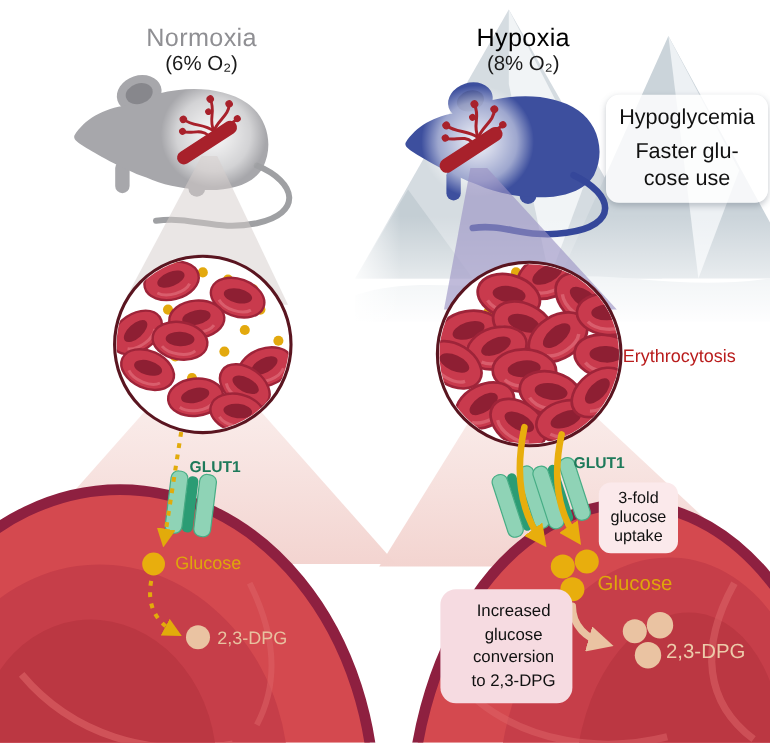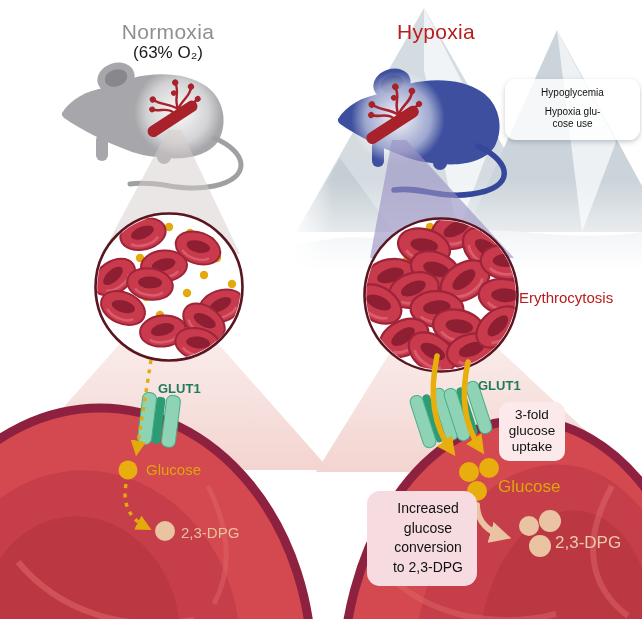--- a/index.html
+++ b/index.html
@@ -4,26 +4,26 @@
 <style>
   html,body{margin:0;padding:0;background:#fff;}
   .stage{position:relative;width:642px;height:619px;background:#fff;overflow:hidden;
          font-family:"Liberation Sans","DejaVu Sans",sans-serif;}
   .stage svg{position:absolute;left:0;top:0;}
   .lbl{position:absolute;white-space:nowrap;}
   .title{font-size:21px;letter-spacing:.3px;text-align:center;width:170px;}
   .subtitle{font-size:17px;color:#1a1a1a;text-align:center;width:170px;}
   #title-normoxia{left:83px;top:20px;color:#8F8F93;}
   #sub-normoxia{left:83px;top:43px;}
-  #title-hypoxia{left:351px;top:20px;color:#b91c1c;}
+  #title-hypoxia{left:351px;top:20px;color:#000000;}
   #sub-hypoxia{left:351px;top:43px;}
   .infobox{position:absolute;border-radius:11px;text-align:center;color:#111;}
   #hypo-box{left:505px;top:79px;width:131px;padding:8px 2px 9px 2px;
             background:rgba(255,255,255,0.82);box-shadow:0 2px 5px rgba(90,100,115,.35);
-            font-size:10px;line-height:1.22;}
+            font-size:18px;line-height:1.22;}
   #hypo-box .l1{margin-bottom:7px;}
   #erythro-label{left:519px;top:289px;font-size:15px;color:#b91c1c;}
   .glut{font-size:13px;font-weight:bold;color:#1E7A5A;}
   #glut1-left{left:158px;top:381px;}
   #glut1-right{left:478px;top:378px;}
   #glucose-left{left:146px;top:461px;font-size:15px;color:#DFA60B;}
   #dpg-left{left:181px;top:524px;font-size:15px;color:#E8C2A0;}
   #glucose-right{left:498px;top:477px;font-size:17px;color:#DFA60B;}
   #dpg-right{left:555px;top:533px;font-size:17px;color:#EDCBAA;}
   #uptake-box{left:499px;top:402px;width:66px;background:#FBE9EB;font-size:13.5px;
@@ -273,26 +273,27 @@
     <path d="M 477,505 C 477,522 489,532 503,536" stroke="#EAC3A2" stroke-width="6" fill="none" stroke-linecap="round" marker-end="url(#arrowTan)"></path>
   </g>
   <g fill="#EAC3A2">
     <circle cx="529" cy="526" r="10"></circle>
         <circle cx="550" cy="521" r="11"></circle>
         <circle cx="540" cy="546" r="11"></circle>
   </g>
 </svg>
 
 <div class="lbl title" id="title-normoxia">Normoxia</div>
-<div class="lbl subtitle" id="sub-normoxia">(63% O₂)</div>
+<div class="lbl subtitle" id="sub-normoxia">(6% O₂)</div>
 <div class="lbl title" id="title-hypoxia">Hypoxia</div>
+<div class="lbl subtitle" id="sub-hypoxia">(8% O₂)</div>
 
 <div class="infobox" id="hypo-box">
   <div class="l1">Hypoglycemia</div>
-  <div>Hypoxia glu-</div>
+  <div>Faster glu-</div>
   <div>cose use</div>
 </div>
 
 <div class="lbl" id="erythro-label">Erythrocytosis</div>
 
 <div class="lbl glut" id="glut1-left">GLUT1</div>
 <div class="lbl glut" id="glut1-right">GLUT1</div>
 
 <div class="lbl" id="glucose-left">Glucose</div>
 <div class="lbl" id="dpg-left">2,3-DPG</div>

